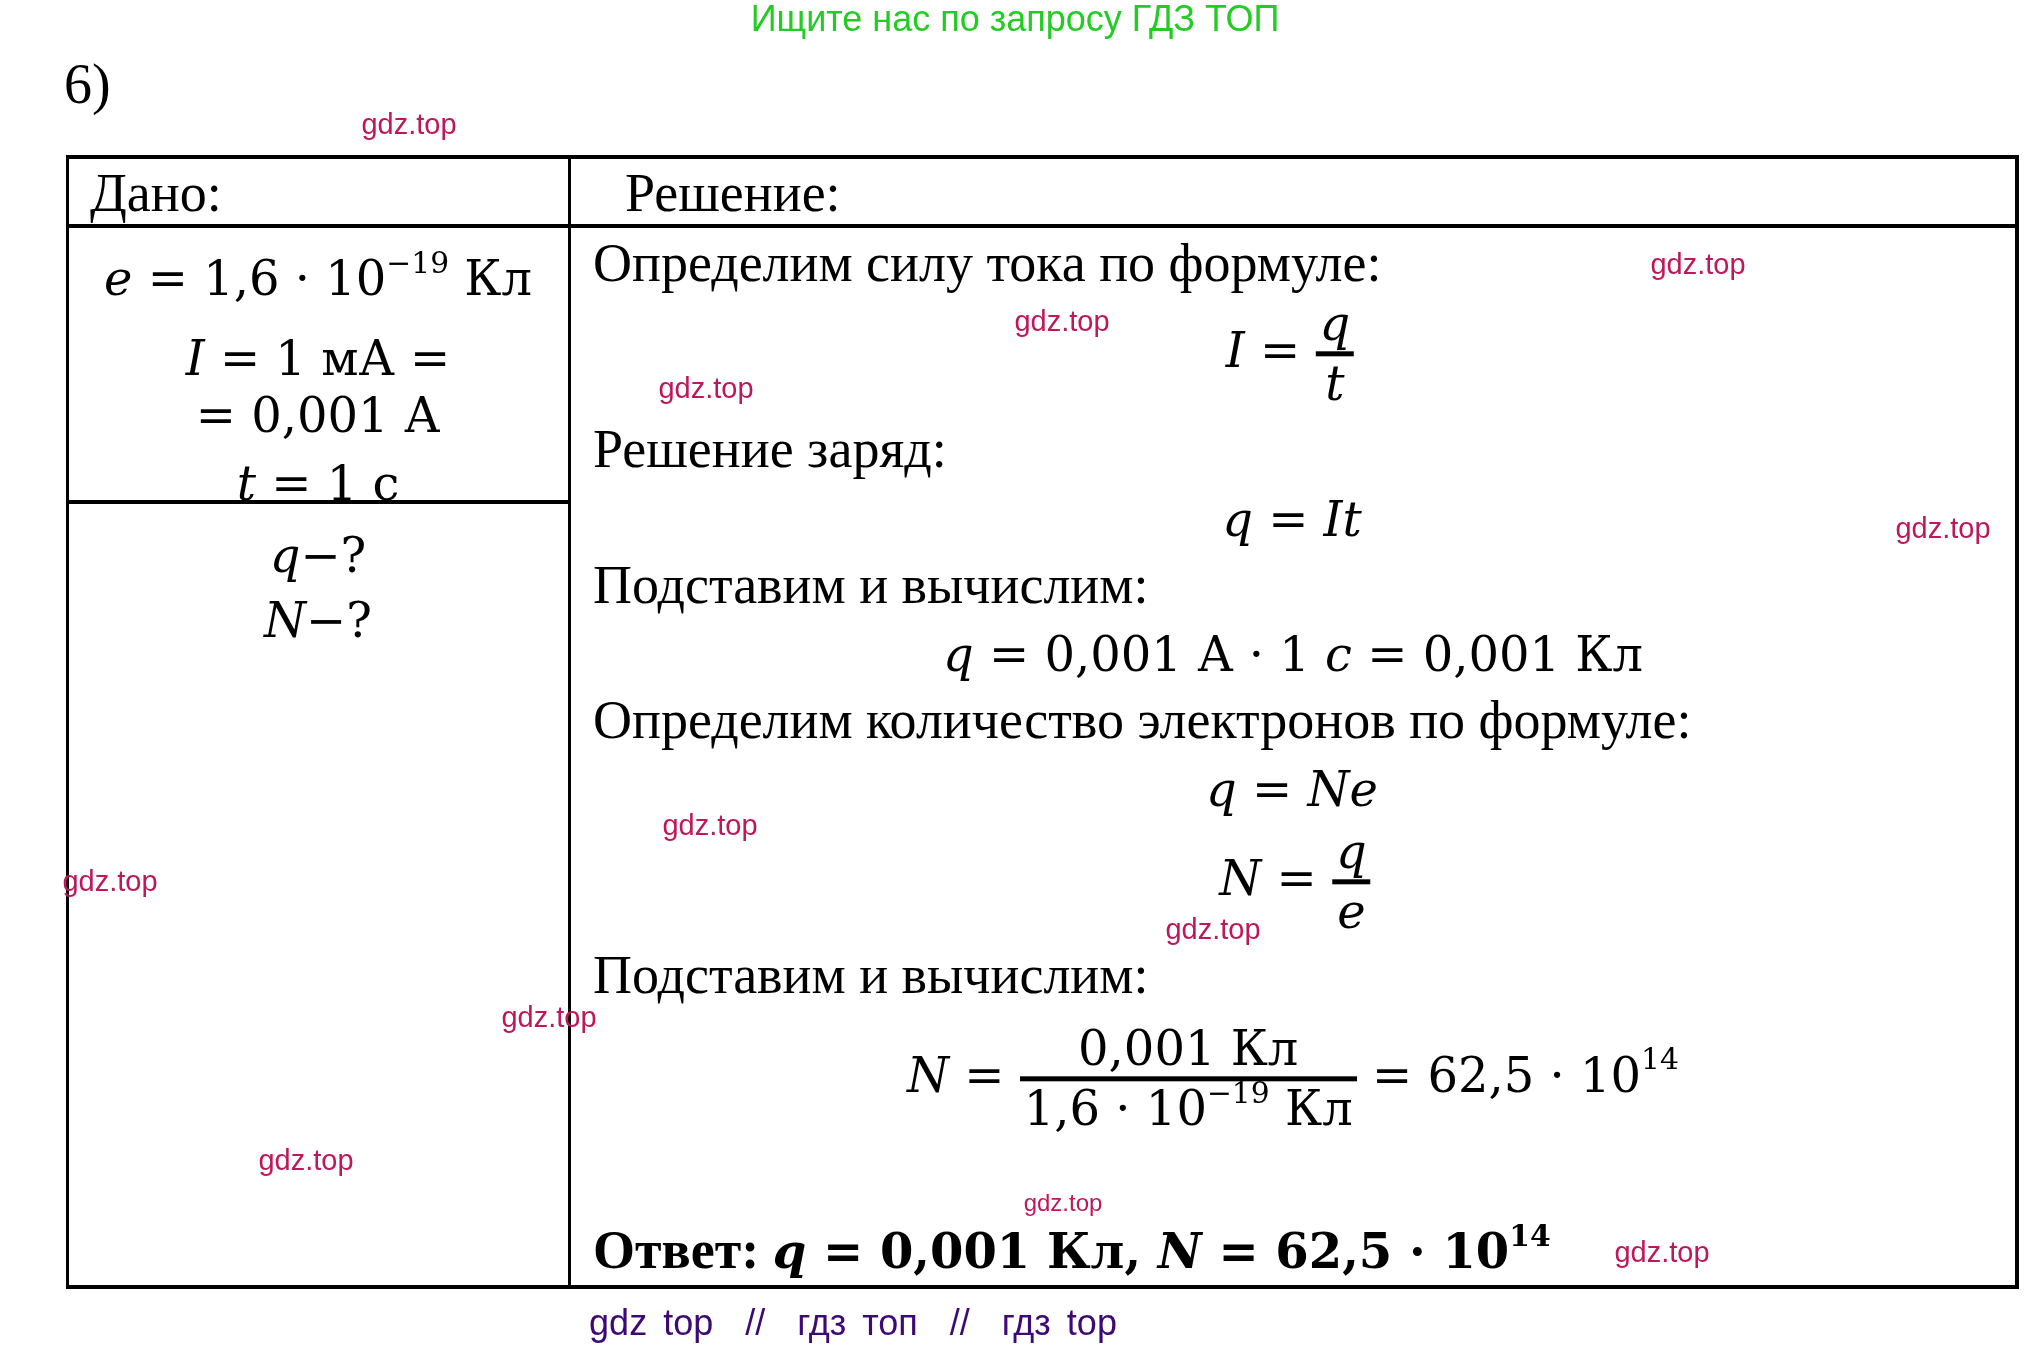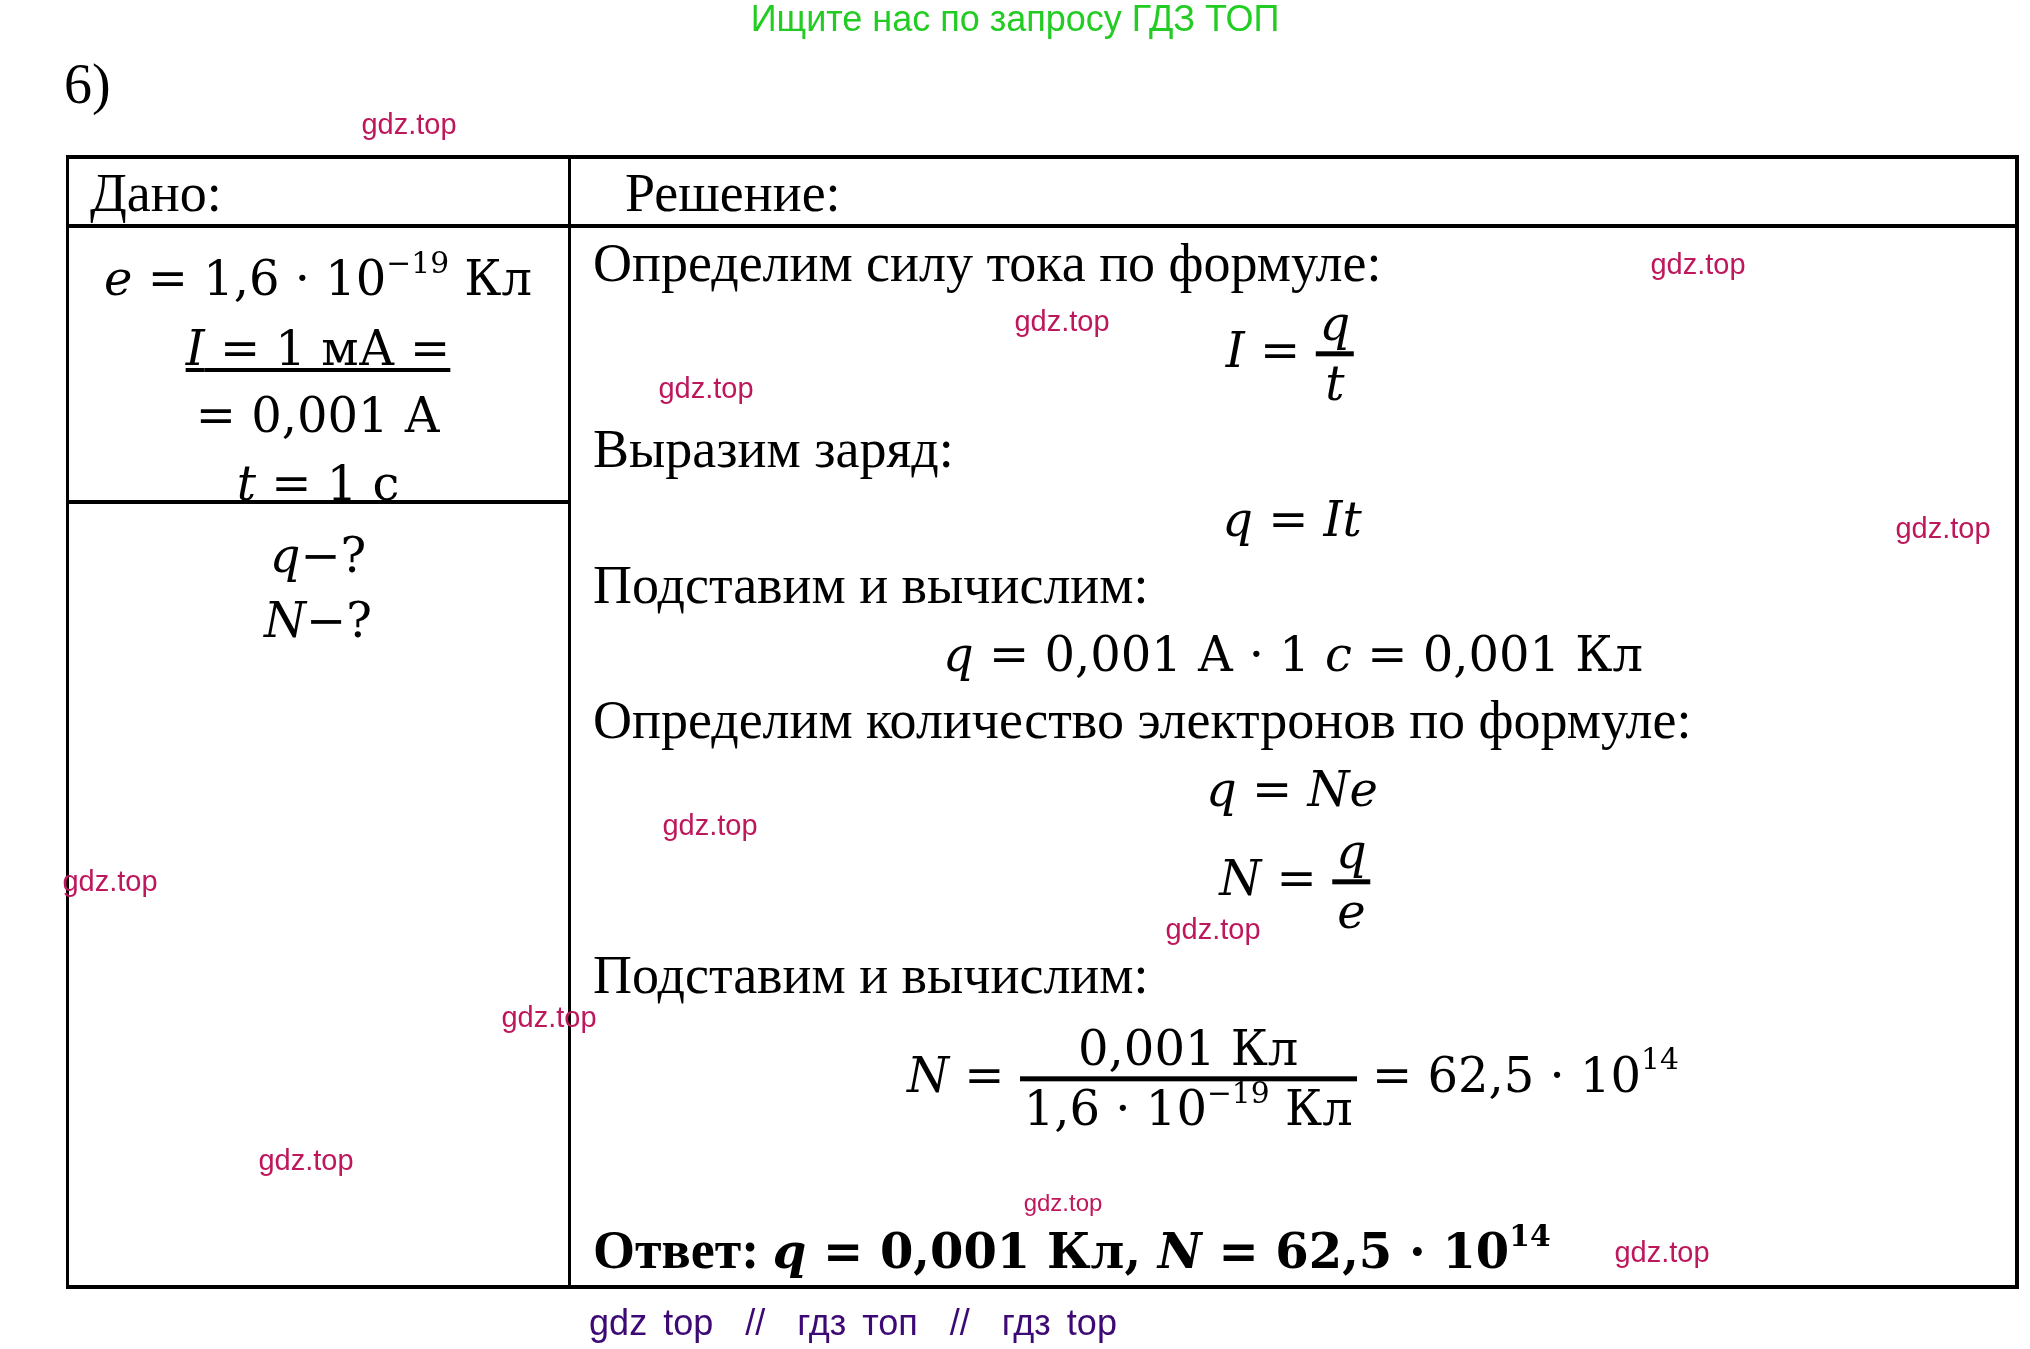--- a/index.html
+++ b/index.html
@@ -46,21 +46,21 @@
   <div class="line" style="left:568px;top:155px;width:3px;height:1134px;"></div>
   <div class="line" style="left:66px;top:500px;width:503px;height:4px;"></div>
 </div>
 
 <div class="abs hdr" style="left:90px;">Дано:</div>
 <div class="abs hdr" style="left:625px;text-align:right;">Решение:</div>
 
 <div class="abs given" style="top:264px;">
   <span class="mi">e</span><span> = 1,6 · 10</span><sup>−19</sup><span> Кл</span>
 </div>
-<div class="abs given" style="top:334px;text-decoration:underline;">
+<div class="abs given" style="top:344px;">
   <span class="mi">I</span><span> = 1 мА =</span>
 </div>
 <div class="abs given" style="top:401px;">
   <span>= 0,001 А</span>
 </div>
 <div class="abs given" style="top:469px;">
   <span class="mi">t</span><span> = 1 с</span>
 </div>
 
 <div class="abs given" style="top:541px;">
@@ -73,21 +73,21 @@
 <div class="abs txt" style="top:263px;">Определим силу тока по формуле:</div>
 
 <div class="abs math" style="left:1290px;top:354px;">
   <span class="mi">I</span><span style="white-space:pre;"> = </span><span class="frac">
       <span class="num mi">q</span>
       <span class="bar"></span>
       <span class="den mi">t</span>
     </span>
 </div>
 
-<div class="abs txt" style="top:449px;">Выразим заряд:</div>
+<div class="abs txt" style="top:449px;">Решение заряд:</div>
 
 <div class="abs math" style="left:1292px;top:519px;">
   <span class="mi">q</span><span style="white-space:pre;"> = </span><span class="mi">It</span>
 </div>
 
 <div class="abs txt" style="top:585px;">Подставим и вычислим:</div>
 
 <div class="abs math" style="left:1293px;top:654px;">
   <span class="mi">q</span><span style="white-space:pre;"> = 0,001 А · 1 </span><span class="mi">c</span><span style="white-space:pre;"> = 0,001 Кл</span>
 </div>

